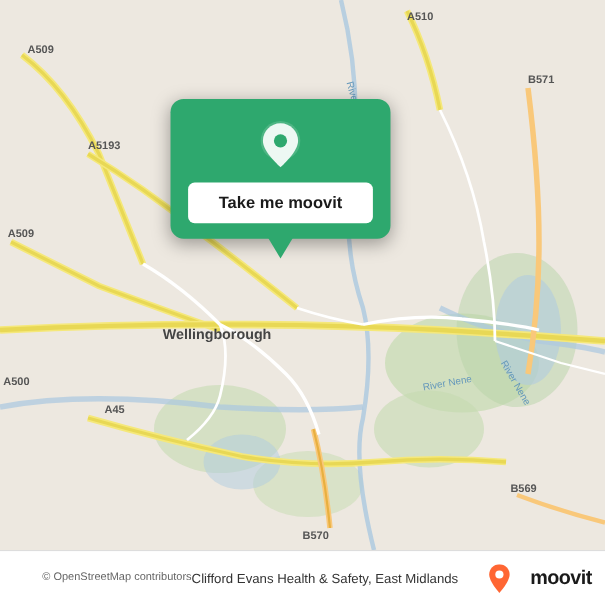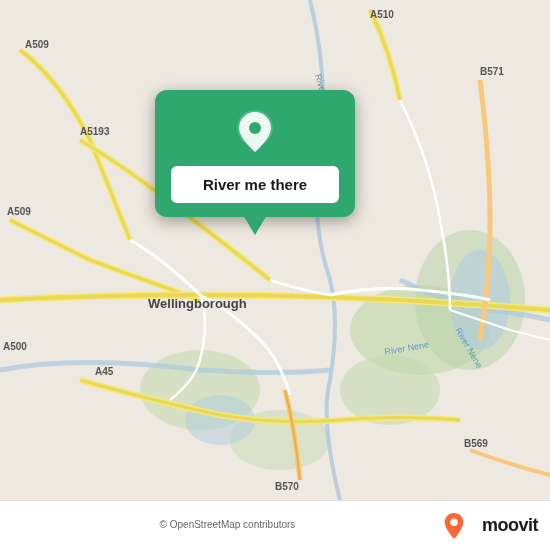--- a/index.html
+++ b/index.html
@@ -190,27 +190,28 @@
     <text x="148" y="308" font-size="13" fill="#444" font-weight="bold" font-family="Arial">Wellingborough</text>
   </svg>
 
   <div class="popup-card">
 
     <svg class="pin-icon" viewBox="0 0 48 48" xmlns="http://www.w3.org/2000/svg">
       <circle cx="24" cy="20" r="18" fill="white" opacity="0.15"></circle>
       <path d="M24 4 C15.2 4 8 11.2 8 20 C8 30.4 24 44 24 44 C24 44 40 30.4 40 20 C40 11.2 32.8 4 24 4Z" fill="white" opacity="0.9"></path>
       <circle cx="24" cy="20" r="6" fill="#2ea86e"></circle>
     </svg>
-    <button class="take-me-btn">River me there</button>
+    <button class="take-me-btn">Take me moovit</button>
   </div>
 </div>
 
 <div id="footer-bar">
   <div class="footer-left">
     <span class="footer-copyright">© OpenStreetMap contributors</span>
+    <span class="footer-location">Clifford Evans Health &amp; Safety, East Midlands</span>
   </div>
   <div class="moovit-logo">
 
     <svg class="moovit-pin" viewBox="0 0 22 28" xmlns="http://www.w3.org/2000/svg">
       <path d="M11 0 C5.5 0 1 4.5 1 10 C1 17 11 28 11 28 C11 28 21 17 21 10 C21 4.5 16.5 0 11 0Z" fill="#ff6633"></path>
       <circle cx="11" cy="10" r="4" fill="white"></circle>
     </svg>
     <span class="moovit-text">moovit</span>
   </div>
 </div>

